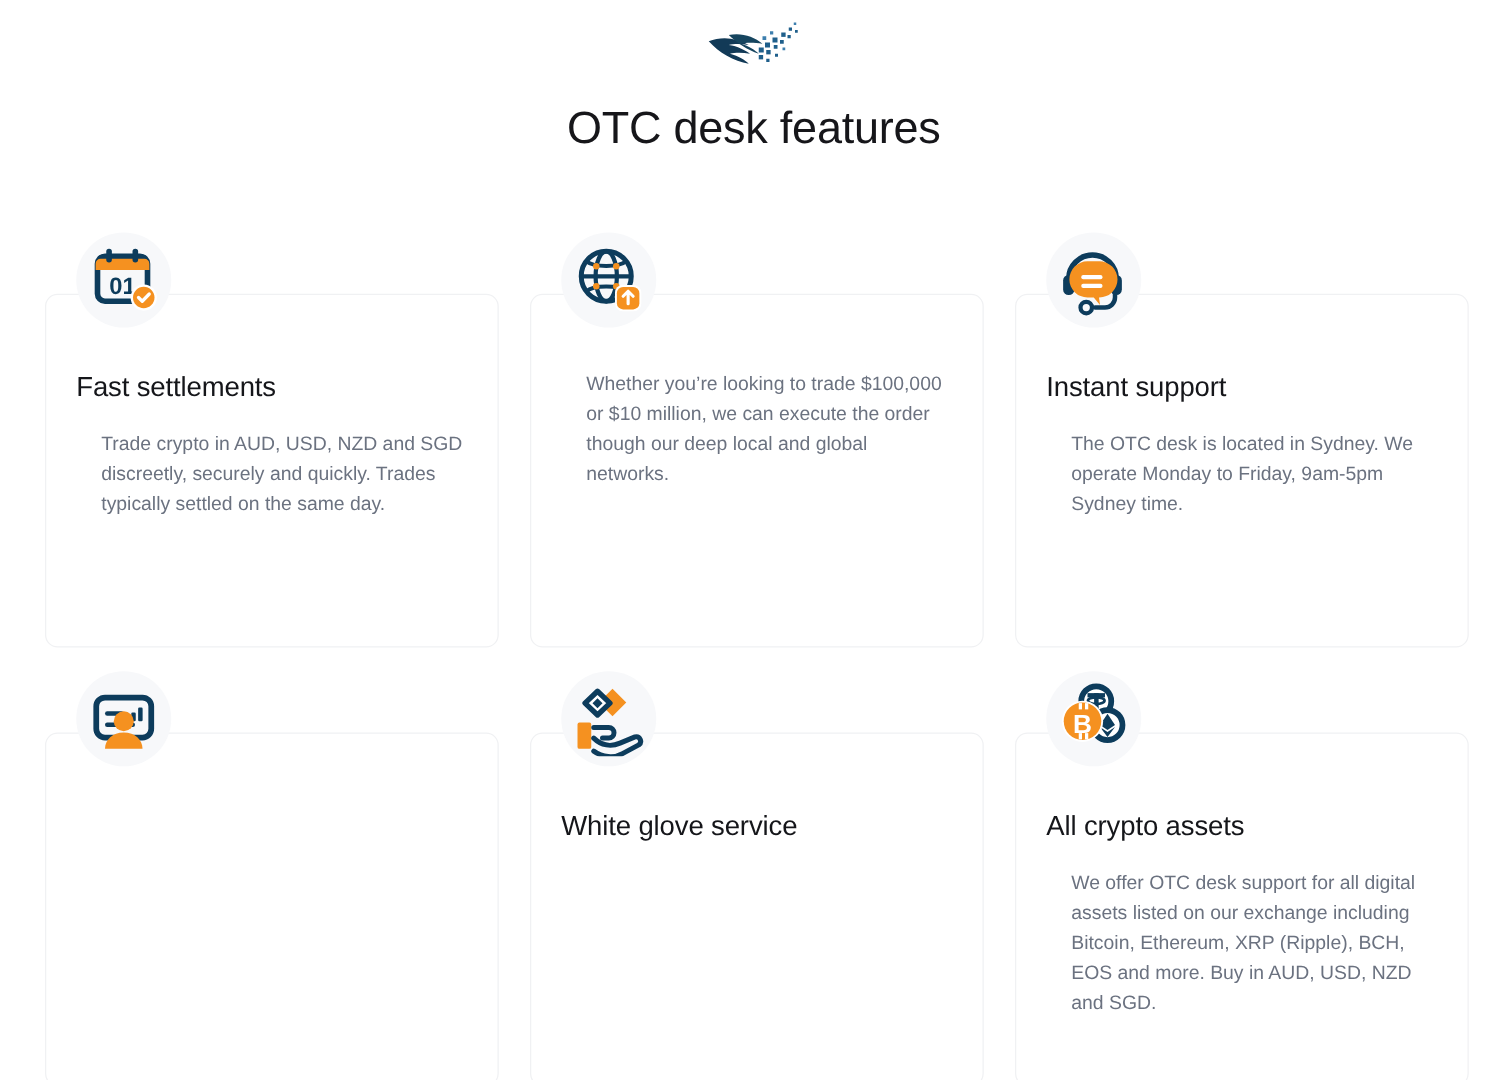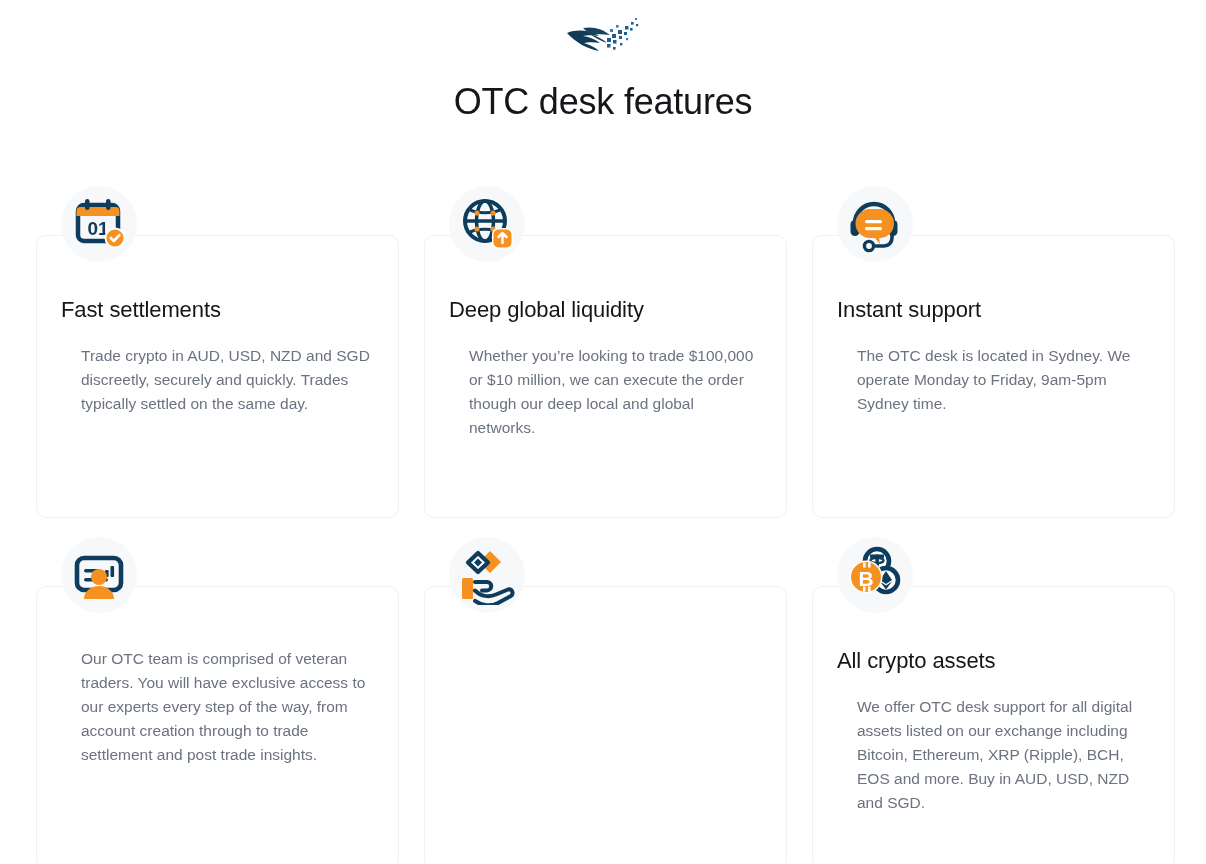--- a/index.html
+++ b/index.html
@@ -173,21 +173,20 @@
           <path d="M12 39 C18 34, 38 34, 44 39" fill="none" stroke="#0d3c5c" stroke-width="3.2"></path>
           <circle cx="20" cy="19" r="2.6" fill="#f59120"></circle>
           <circle cx="36" cy="19" r="2.6" fill="#f59120"></circle>
           <circle cx="20" cy="35" r="2.6" fill="#f59120"></circle>
           <circle cx="36" cy="35" r="2.6" fill="#f59120"></circle>
           <rect x="35" y="34" width="21" height="21" rx="6" fill="#ffffff"></rect>
           <rect x="36.5" y="35.5" width="18" height="18" rx="5" fill="#f59120"></rect>
           <path d="M45.5 49 v-10 M41.5 43 l4 -4 l4 4" fill="none" stroke="#ffffff" stroke-width="2.5" stroke-linecap="round" stroke-linejoin="round"></path>
         </svg>
       </div>
-      <div class="card-title">Deep global liquidity</div>
       <div class="card-body">Whether you’re looking to trade $100,000 or $10 million, we can execute the order though our deep local and global networks.</div>
     </div>
 
     <div class="feature-card">
       <div class="card-icon-wrap">
         <div class="icon-halo"></div>
         <svg class="icon-art" viewBox="0 0 60 60">
           <path d="M10 33 v-4 a19 19 0 0 1 38 0 v4" fill="none" stroke="#0d3c5c" stroke-width="4.4" stroke-linecap="round"></path>
           <rect x="5.5" y="26" width="9" height="16" rx="4.4" fill="#0d3c5c"></rect>
           <rect x="43.5" y="26" width="9" height="16" rx="4.4" fill="#0d3c5c"></rect>
@@ -209,36 +208,36 @@
           <rect x="8" y="13" width="44" height="32" rx="7" fill="none" stroke="#0d3c5c" stroke-width="4.6"></rect>
           <rect x="36" y="25" width="3.6" height="7" rx="1" fill="#0d3c5c"></rect>
           <rect x="41.5" y="21" width="3.6" height="11" rx="1" fill="#0d3c5c"></rect>
           <rect x="31" y="28" width="3.6" height="4" rx="1" fill="#0d3c5c"></rect>
           <rect x="15" y="24" width="15" height="3.6" rx="1.8" fill="#0d3c5c"></rect>
           <rect x="15" y="33" width="24" height="3.6" rx="1.8" fill="#0d3c5c"></rect>
           <circle cx="30" cy="32" r="8" fill="#f59120"></circle>
           <path d="M30 41 c-9 0 -15 6 -15 13 h30 c0 -7 -6 -13 -15 -13 z" fill="#f59120"></path>
         </svg>
       </div>
-      <div class="card-body">Our OTC team is comprised of veteran traders. You will have exclusive access to our experts every step of the way, from account creation through to trade settlement and post trade insights.</div>
     </div>
 
     <div class="feature-card">
       <div class="card-icon-wrap">
         <div class="icon-halo"></div>
         <svg class="icon-art" viewBox="0 0 60 60">
           <path d="M33 6 l11 11 l-11 11 l-11 -11 z" fill="#f59120"></path>
           <path d="M21 8 l10 9.5 l-10 9.5 l-10 -9.5 z" fill="#ffffff"></path>
           <path d="M21 8 l10 9.5 l-10 9.5 l-10 -9.5 z" fill="none" stroke="#0d3c5c" stroke-width="4.2" stroke-linejoin="round"></path>
           <path d="M21 13.5 l4 4 l-4 4 l-4 -4 z" fill="#0d3c5c"></path>
           <rect x="5" y="33" width="11" height="21" rx="1.5" fill="#f59120"></rect>
           <path d="M18 37 h12 a4.2 4.2 0 0 1 0 8.4 h-5" fill="none" stroke="#0d3c5c" stroke-width="4" stroke-linecap="round"></path>
           <path d="M18 45.5 c6 6 14 7 21 4 l12 -5 a3.6 3.6 0 0 1 3 6.4 l-13 7 c-7 4 -16 3 -23 -2" fill="none" stroke="#0d3c5c" stroke-width="4" stroke-linejoin="round" stroke-linecap="round"></path>
         </svg>
       </div>
+      <div class="card-title">White glove service</div>
     </div>
 
     <div class="feature-card">
       <div class="card-icon-wrap">
         <div class="icon-halo"></div>
         <svg class="icon-art" viewBox="0 0 60 60">
           <circle cx="32" cy="16" r="13" fill="#ffffff"></circle>
           <circle cx="32" cy="16" r="12" fill="none" stroke="#0d3c5c" stroke-width="4.6"></circle>
           <rect x="25" y="9.5" width="14" height="3.4" fill="#0d3c5c"></rect>
           <rect x="30.3" y="9.5" width="3.6" height="14" fill="#0d3c5c"></rect>

